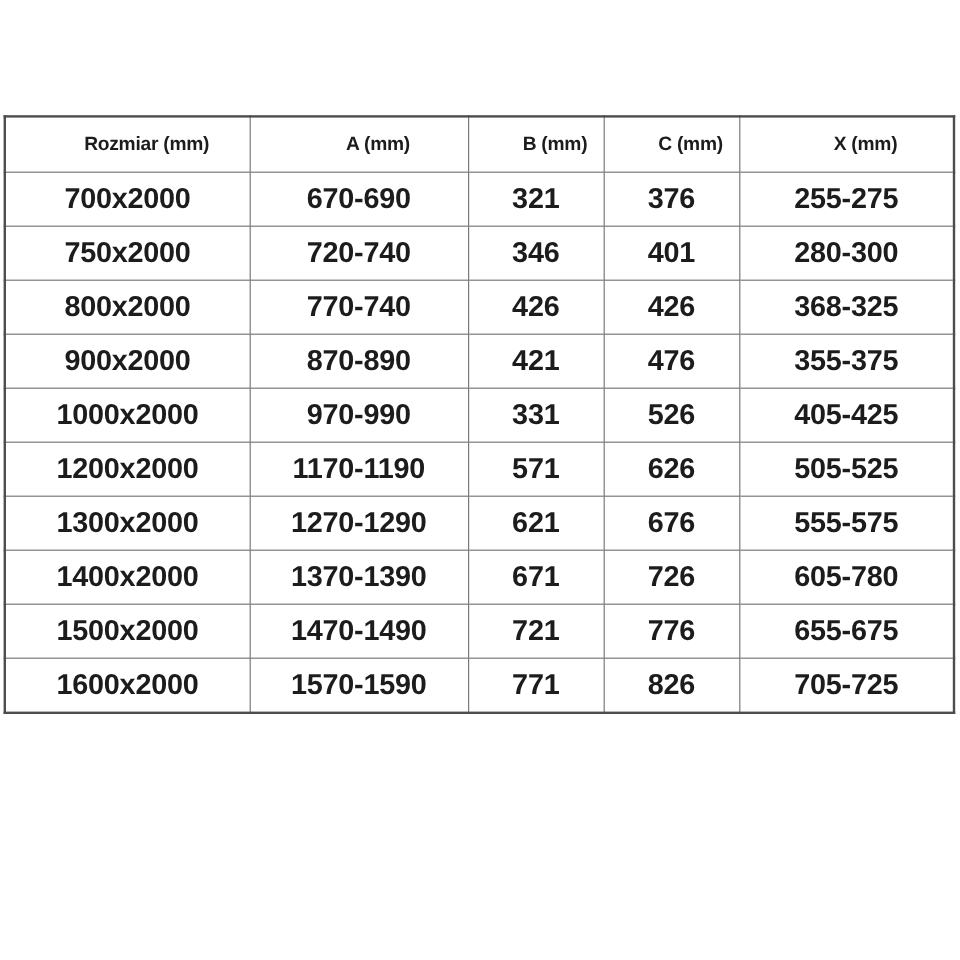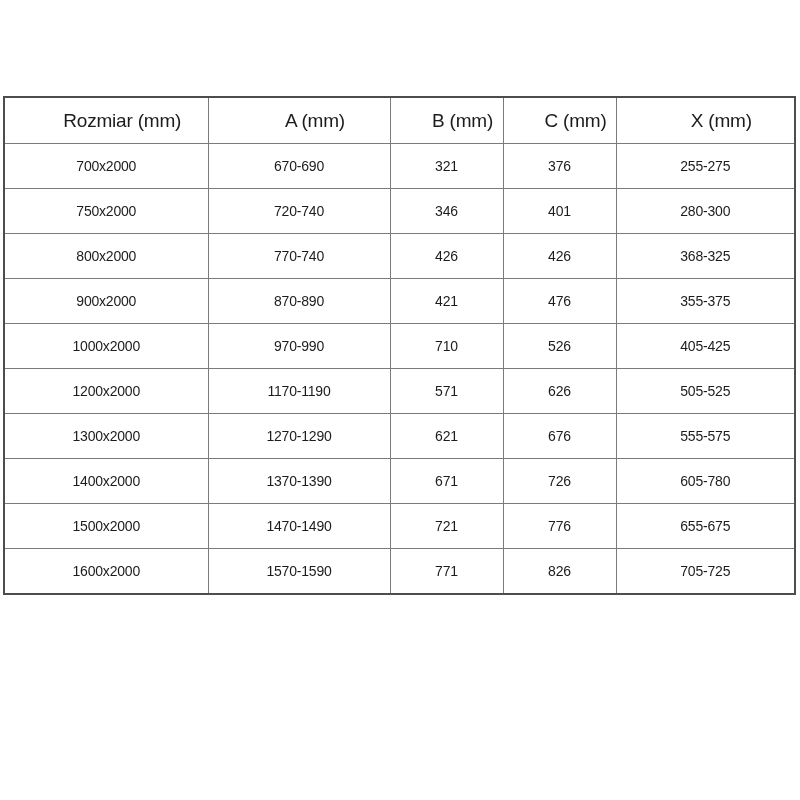--- a/index.html
+++ b/index.html
@@ -33,29 +33,29 @@
     text-align: center;
     vertical-align: middle;
     color: #1c1c1c;
     background: #ffffff;
     padding: 0;
     overflow: hidden;
     white-space: nowrap;
   }
   table.size-table th {
     height: 45px;
-    font-size: 19px;
-    font-weight: normal;
+    font-size: 16px;
+    font-weight: bold;
     letter-spacing: -0.2px;
     padding-left: 32px;
   }
   table.size-table td {
     height: 44px;
-    font-size: 14px;
-    font-weight: normal;
+    font-size: 24px;
+    font-weight: bold;
     letter-spacing: -0.2px;
   }
   col.c1 { width: 204px; }
   col.c2 { width: 182px; }
   col.c3 { width: 113px; }
   col.c4 { width: 113px; }
   col.c5 { width: 179px; }
 </style>
 </head>
 <body>
@@ -103,21 +103,21 @@
         <tr>
           <td>900x2000</td>
           <td>870-890</td>
           <td>421</td>
           <td>476</td>
           <td>355-375</td>
         </tr>
         <tr>
           <td>1000x2000</td>
           <td>970-990</td>
-          <td>710</td>
+          <td>331</td>
           <td>526</td>
           <td>405-425</td>
         </tr>
         <tr>
           <td>1200x2000</td>
           <td>1170-1190</td>
           <td>571</td>
           <td>626</td>
           <td>505-525</td>
         </tr>

